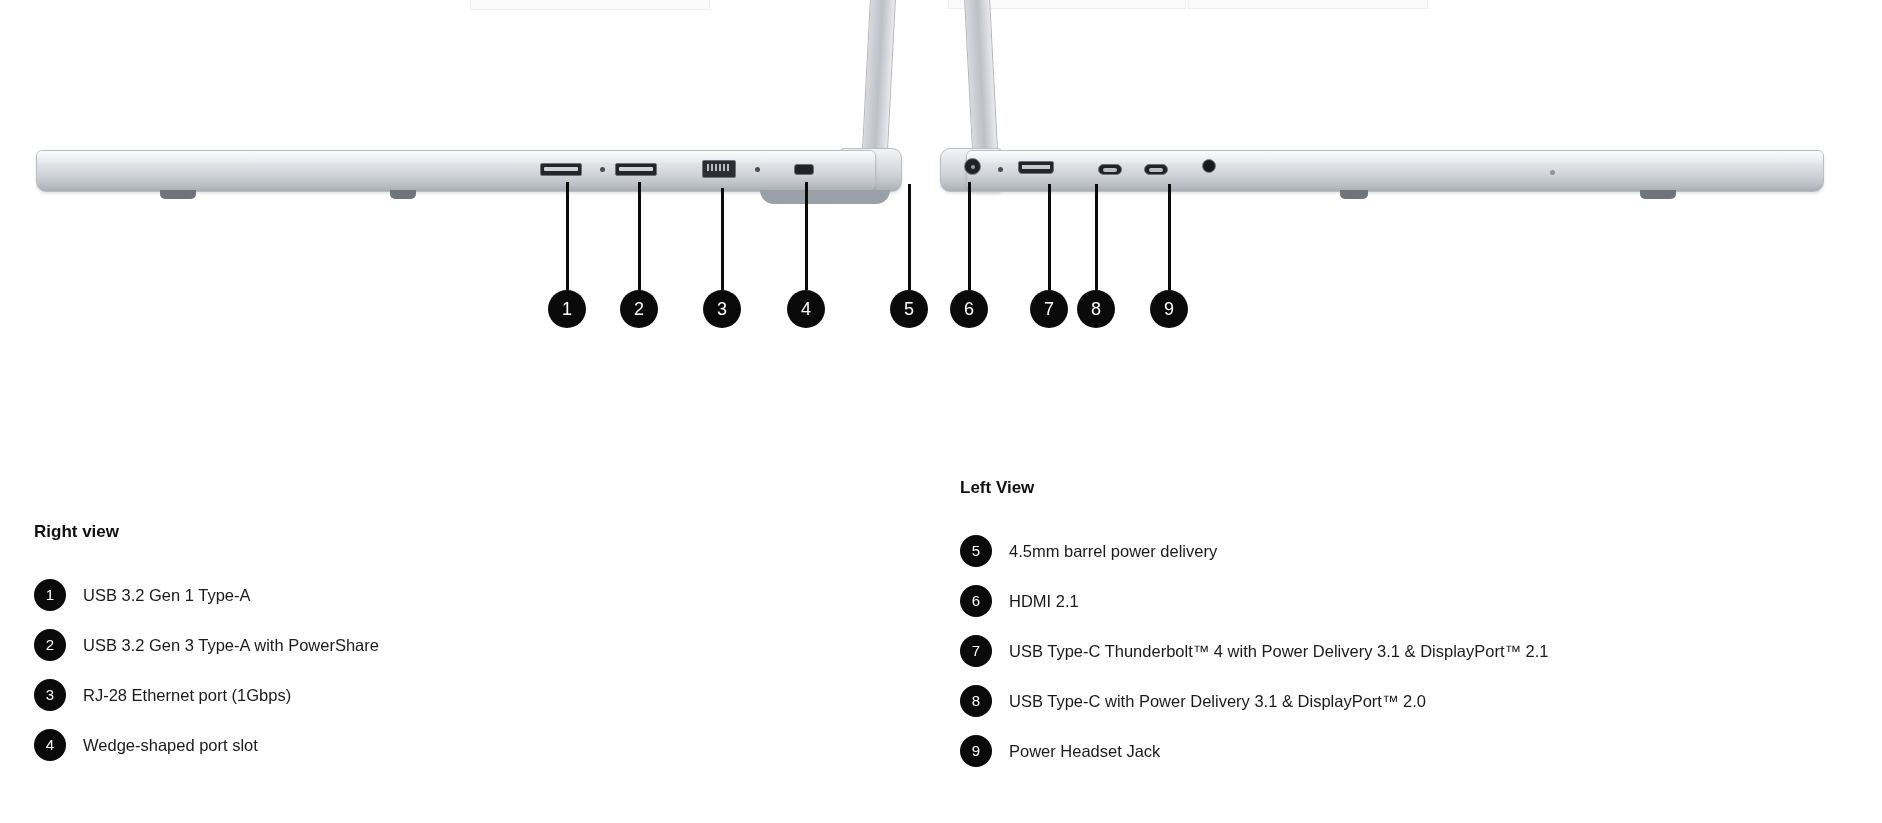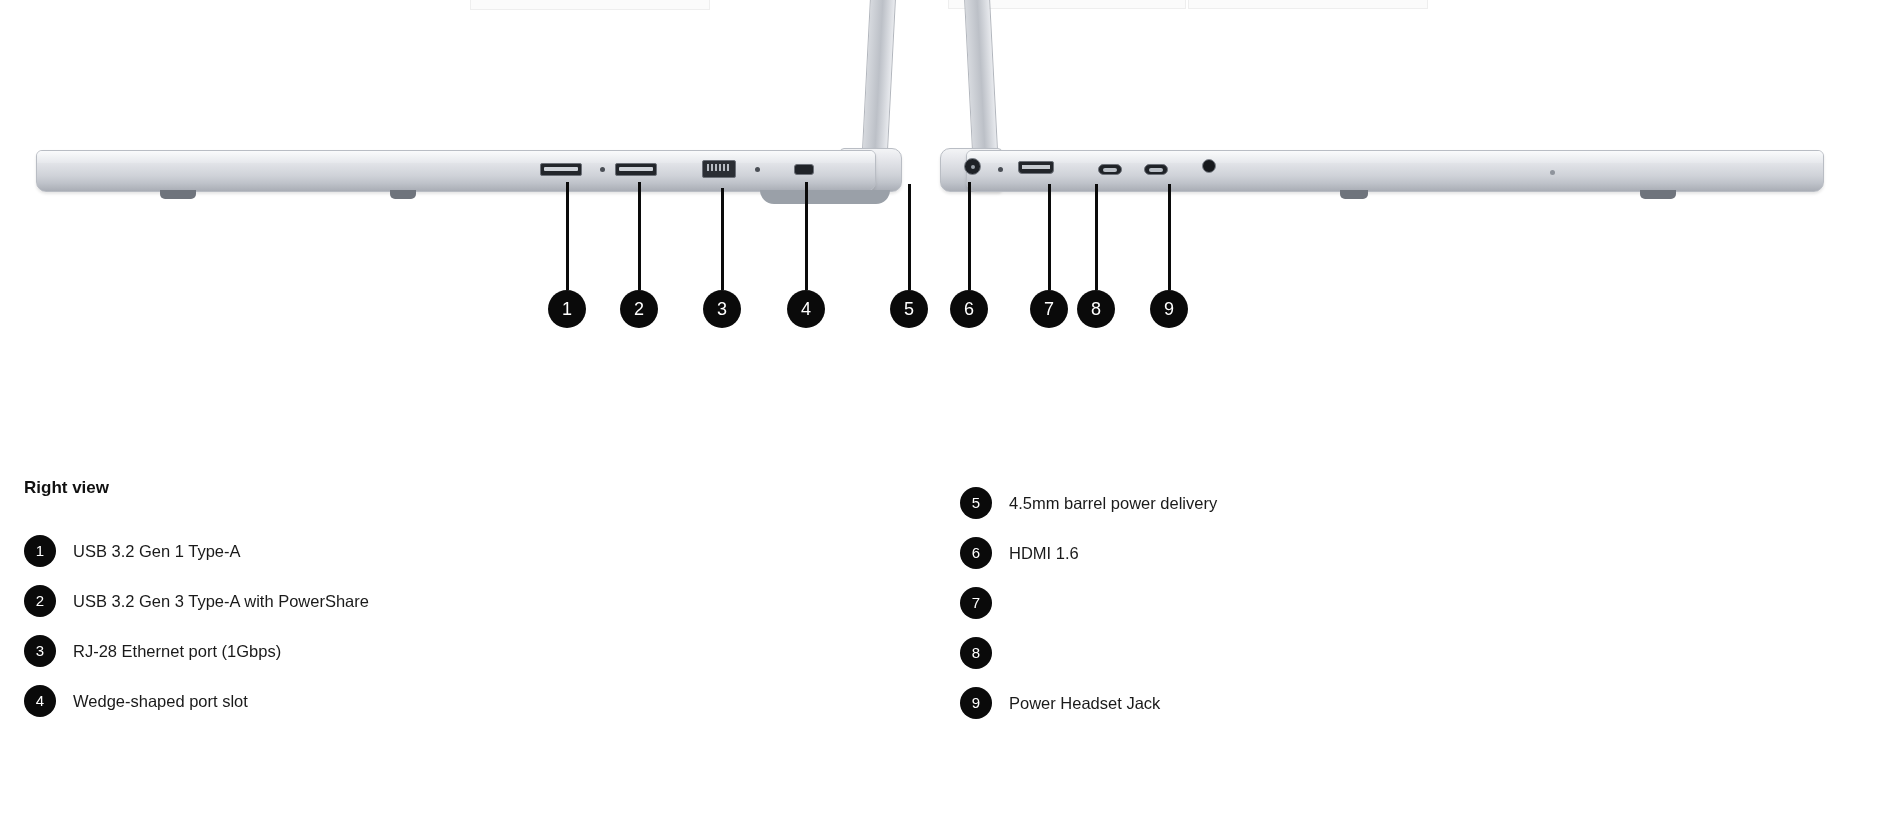--- a/index.html
+++ b/index.html
@@ -170,21 +170,21 @@
     line-height: 38px;
     text-align: center;
     font-family: "Liberation Sans", sans-serif;
   }
 
   
   .legend {
     position: absolute;
     top: 478px;
   }
-  .legend.col-left  { left: 24px;  width: 900px; }
+  .legend.col-left  { left: 34px;  width: 900px; margin-top: 44px; }
   .legend.col-right { left: 960px; width: 900px; }
 
   .legend-title {
     font-size: 17px;
     font-weight: bold;
     color: #111111;
     margin: 0 0 28px 0;
   }
   .legend-row {
     display: flex;
@@ -312,34 +312,37 @@
       <div class="legend-badge">3</div>
       <div class="legend-text">RJ-28 Ethernet port (1Gbps)</div>
     </div>
     <div class="legend-row">
       <div class="legend-badge">4</div>
       <div class="legend-text">Wedge-shaped port slot</div>
     </div>
   </div>
 
   <div class="legend col-right">
+    <div class="legend-title">Left View</div>
 
     <div class="legend-row">
       <div class="legend-badge">5</div>
       <div class="legend-text">4.5mm barrel power delivery</div>
     </div>
     <div class="legend-row">
       <div class="legend-badge">6</div>
-      <div class="legend-text">HDMI 1.6</div>
+      <div class="legend-text">HDMI 2.1</div>
     </div>
     <div class="legend-row">
       <div class="legend-badge">7</div>
+      <div class="legend-text">USB Type-C Thunderbolt™ 4 with Power Delivery 3.1 &amp; DisplayPort™ 2.1</div>
     </div>
     <div class="legend-row">
       <div class="legend-badge">8</div>
+      <div class="legend-text">USB Type-C with Power Delivery 3.1 &amp; DisplayPort™ 2.0</div>
     </div>
     <div class="legend-row">
       <div class="legend-badge">9</div>
       <div class="legend-text">Power Headset Jack</div>
     </div>
   </div>
 
 </div>
 
 </body></html>

